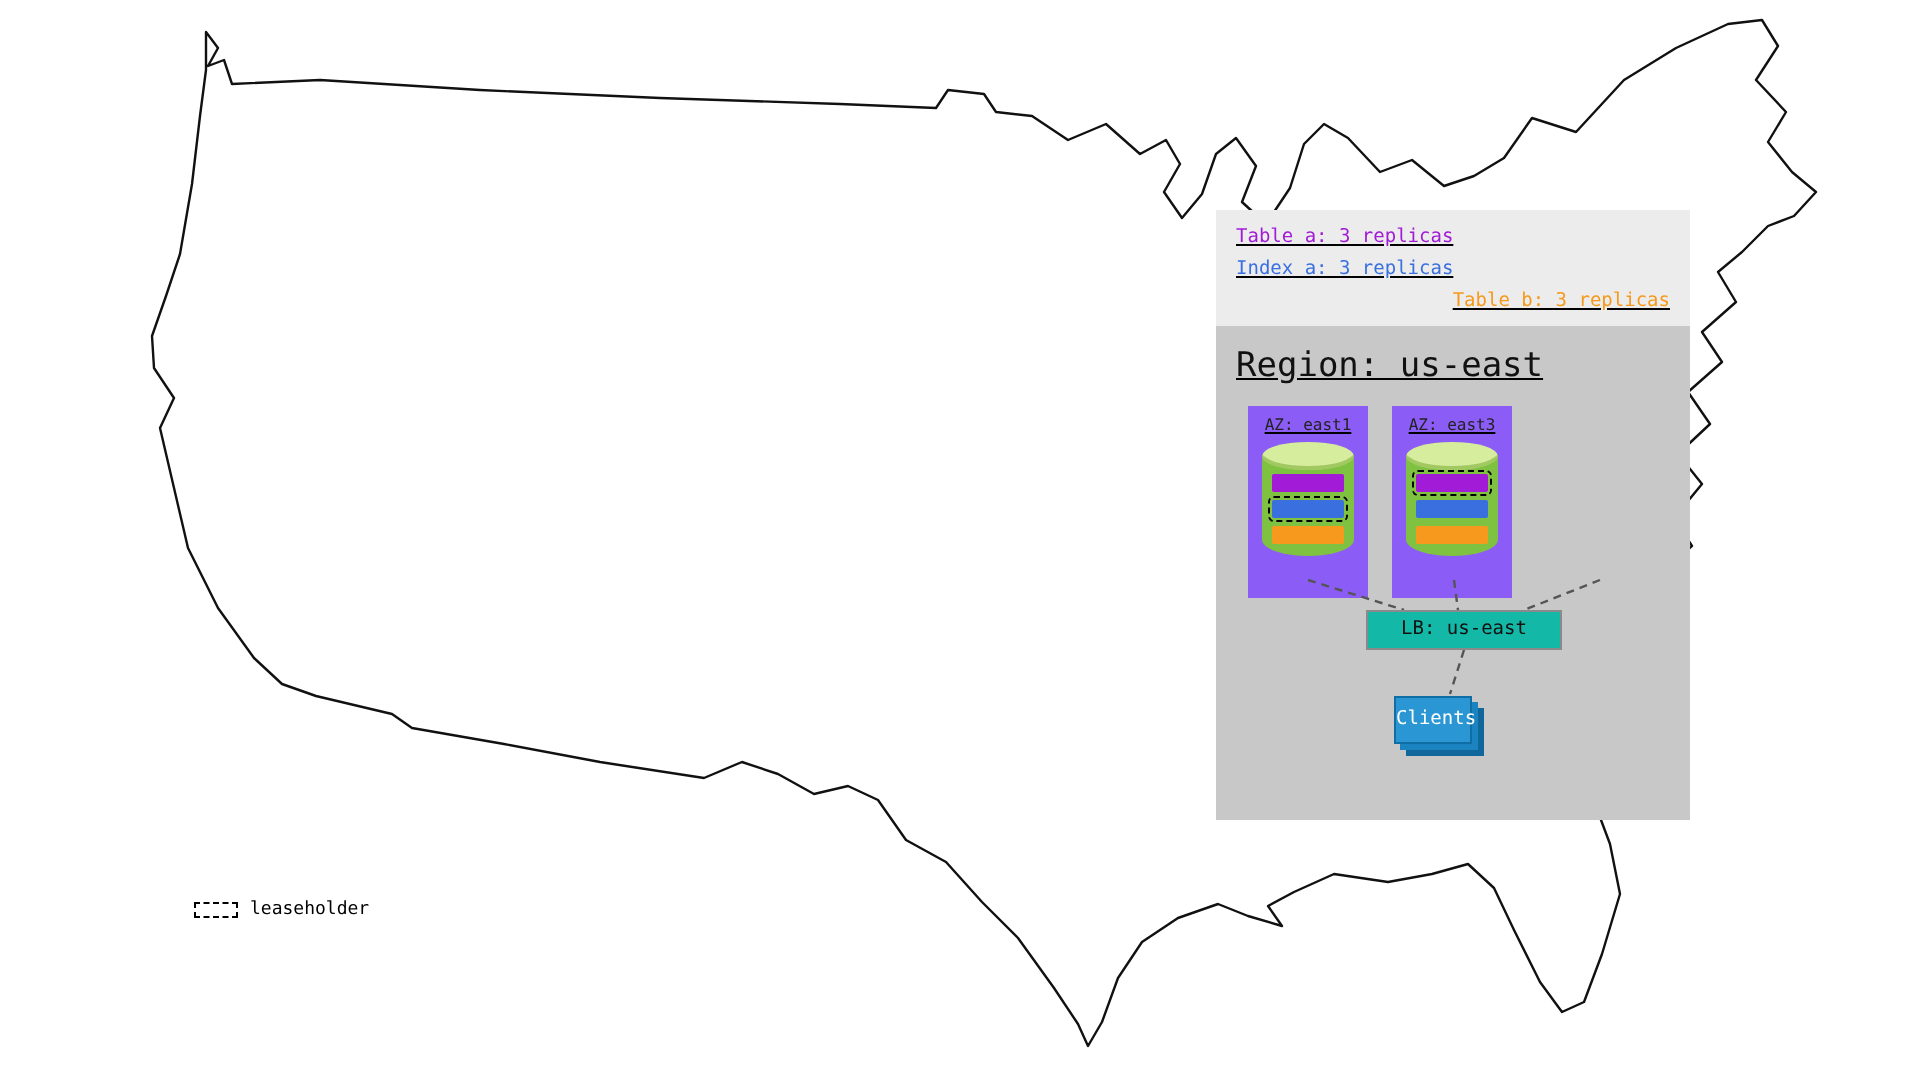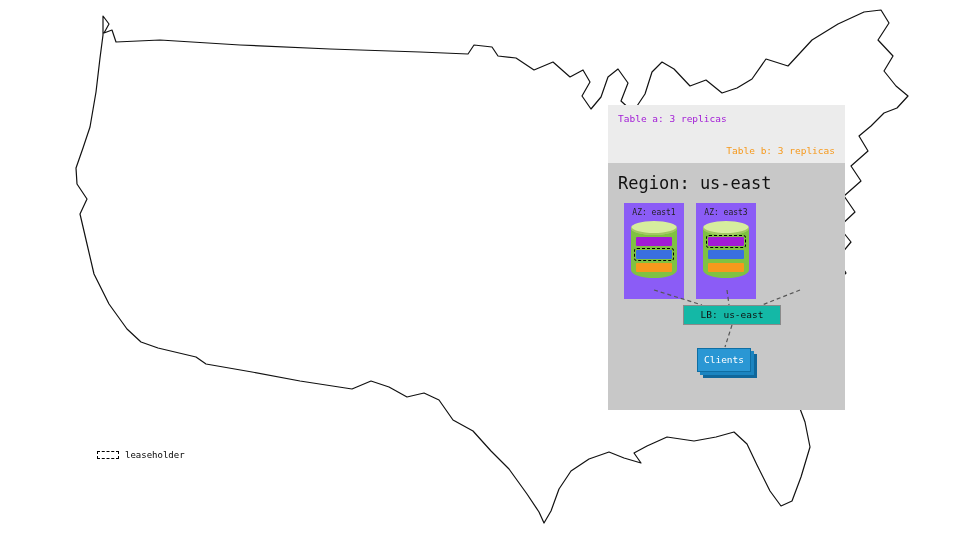--- a/index.html
+++ b/index.html
@@ -8,21 +8,21 @@
     background:#ffffff;
     font-family:"DejaVu Sans Mono","Liberation Mono",monospace;
   }
 
   
   #map-svg { position:absolute; left:0; top:0; }
 
   
   .panel {
     position:absolute; left:608px; top:105px; width:237px; height:305px;
-    display:flex; flex-direction:column;
+    display:flex; flex-direction:column;text-decoration:underline;
   }
   .replica-legend {
     background:#ececec; padding:7px 10px 6px 10px; height:45px;
     display:flex; flex-direction:column; justify-content:space-between;
   }
   .replica-legend .legend-line { font-size:9.5px; line-height:13px; white-space:pre; }
 
   .region-box {
     position:relative; flex:1; background:#c8c8c8; padding:8px 0 0 0;
   }
@@ -55,21 +55,21 @@
   .bar.leaseholder { outline:1.5px dashed #000; outline-offset:1.5px; }
 
   #connector-svg { position:absolute; left:0; top:0; pointer-events:none; }
 
   .lb-box {
     position:absolute; left:75px; top:142px; width:98px; height:20px;
     background:#14b8a6; border:1px solid #8a8a8a; box-sizing:border-box;
     font-size:9.5px; line-height:18px; text-align:center; color:#111;
   }
   .clients-box {
-    position:absolute; left:89px; top:185px; width:54px; height:24px;
+    position:absolute; left:89px; top:185px; width:39px; height:24px;
     background:#2a97d4; border:1px solid #0f6ea3; box-sizing:border-box;
     box-shadow:3px 3px 0 #1b84c0, 6px 6px 0 #10679b;
     font-size:9.5px; line-height:22px; text-align:center; color:#ffffff;
   }
 
   
   .lh-legend {
     position:absolute; left:97px; top:450px;
     display:flex; align-items:center; gap:6px;
   }
@@ -100,20 +100,21 @@
            L539,512 L527,494 L509,469 L491,451
            L473,431 L453,420 L439,400 L424,393 L407,397 L389,387 L371,381 L352,389
            L300,381 L252,372 L206,364 L196,357 L158,348 L141,342
            L127,329 L109,304 L94,274 L87,244 L80,214 L87,199 L77,184 L76,168 L83,148 L90,127 L96,92 L100,58 L103,35 Z" fill="none" stroke="#111111" stroke-width="1.2" stroke-linejoin="round"></path>
 </svg>
 
 <div class="panel">
 
   <div class="replica-legend">
     <div class="legend-line" style="color: rgb(162, 27, 214);">Table a: 3 replicas</div>
+    <div class="legend-line" style="color: rgb(58, 111, 224);">Index a: 3 replicas</div>
     <div class="legend-line" style="color: rgb(246, 153, 28); text-align: right;">Table b: 3 replicas</div>
   </div>
 
   <div class="region-box">
     <div class="region-title">Region: us-east</div>
 
     <div class="az-row">
 
       <div class="az-box">
         <div class="az-label">AZ: east1</div>

